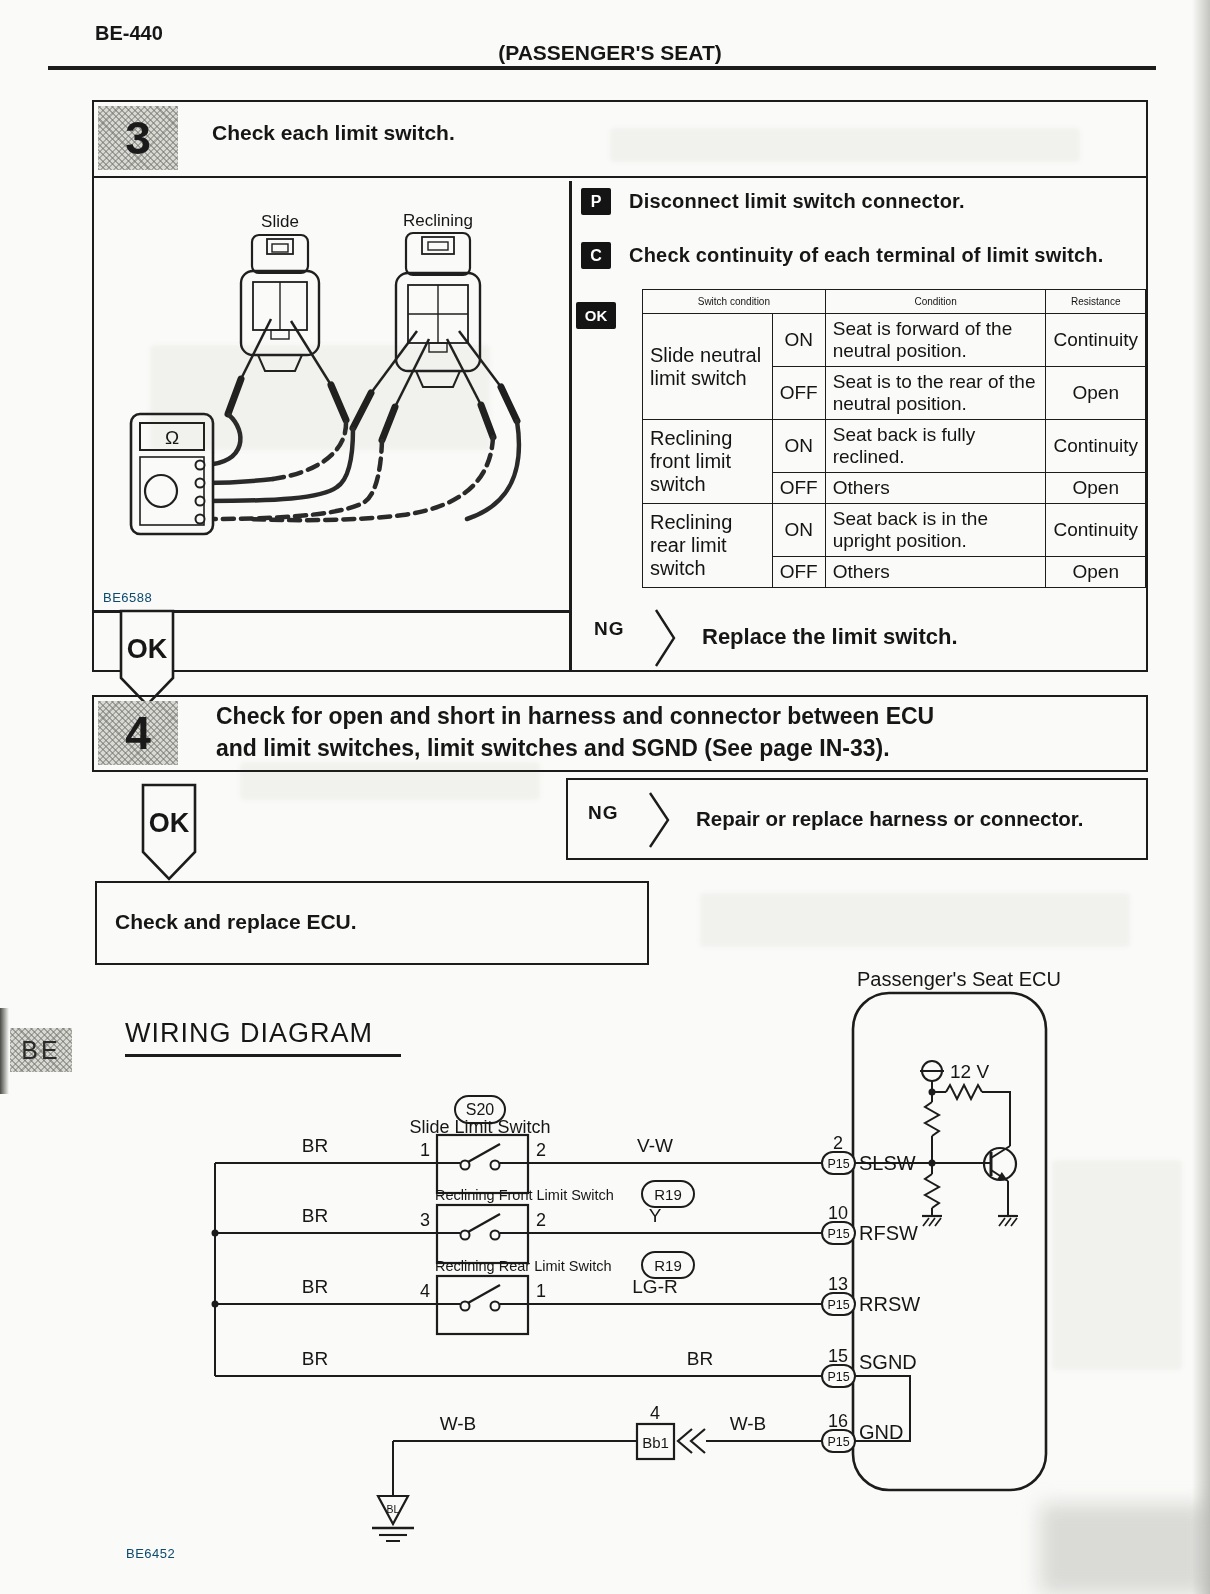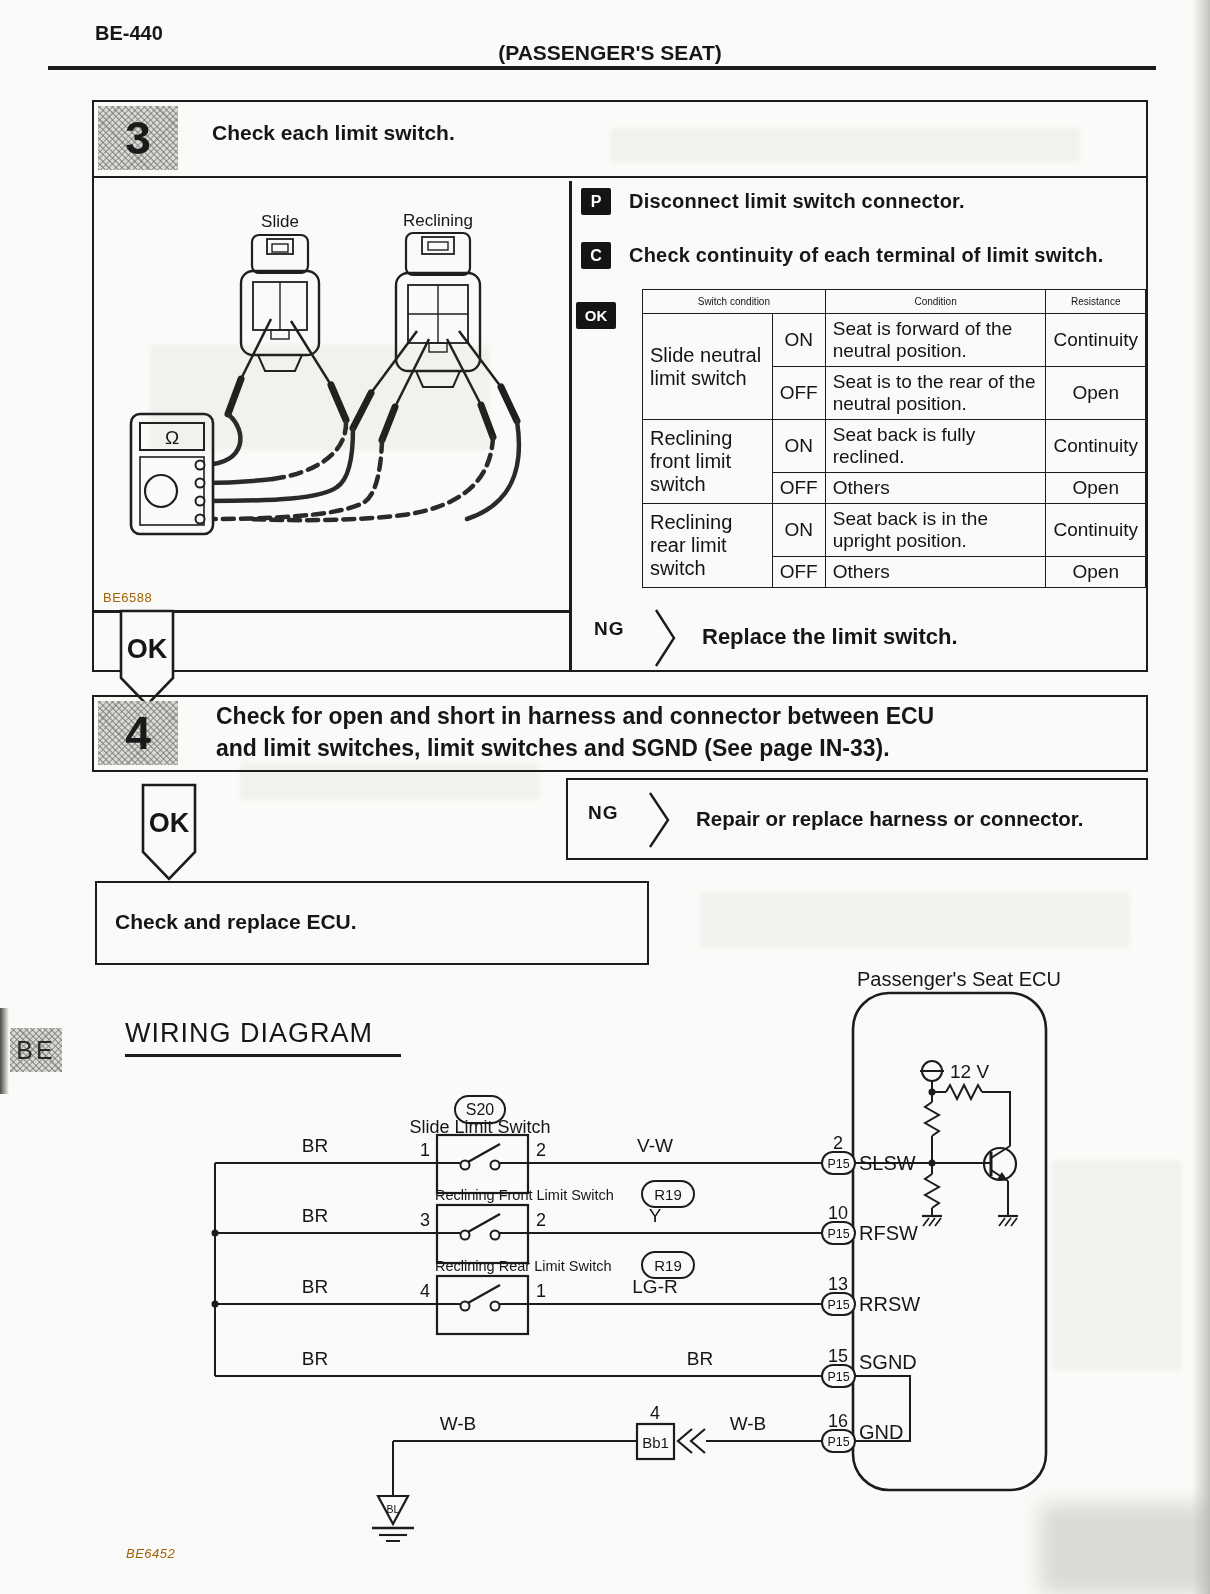--- a/index.html
+++ b/index.html
@@ -31,21 +31,21 @@
   .ctable th,.ctable td{border:1.8px solid #1c1c1c;padding:4px 7px;font-size:19px;color:#141414;}
   .ctable th{font-weight:400;font-size:10px;text-align:center;padding:6px 4px;}
   .ctable td.sw{width:130px;font-size:20px;}
   .ctable td.st{width:46px;text-align:center;}
   .ctable td.cond{width:222px;}
   .ctable td.res{width:96px;text-align:center;}
   .ctable tr.h2 td{height:52px;}
   .ctable tr.h1 td{height:31px;}
   svg text{font-family:"Liberation Sans", sans-serif; fill:#161616;}
   .ghost{background:rgba(70,70,64,.05);filter:blur(2px);border-radius:4px;pointer-events:none;}
-  .fig-code{font-size:13px;letter-spacing:.5px;color:#a16207;}
+  .fig-code{font-size:13px;letter-spacing:.5px;color:#0c4a6e;}
 </style>
 </head>
 <body>
 
 <div class="page">
 
   <div class="abs" style="left:95px;top:22px;font-size:20px;font-weight:bold;">BE-440</div>
   <div class="abs" style="left:255px;top:41px;width:710px;text-align:center;font-size:21px;font-weight:bold;">(PASSENGER'S SEAT)</div>
   <div class="abs ink" style="left:48px;top:66px;width:1108px;height:3.5px;"></div>
 
@@ -209,21 +209,21 @@
     <div class="abs ngtext" style="left:128px;top:27px;">Repair or replace harness or connector.</div>
   </div>
 
   <div class="abs bx" style="left:95px;top:881px;width:554px;height:84px;">
     <div class="abs" style="left:18px;top:27px;font-size:21px;font-weight:bold;">Check and replace ECU.</div>
   </div>
 
   <div class="abs" style="left:125px;top:1018px;font-size:27px;font-weight:normal;letter-spacing:1px;border-bottom:3.5px solid #1c1c1c;padding:0 28px 5px 0;">WIRING DIAGRAM</div>
 
   <div class="abs" style="left:0;top:1008px;width:9px;height:86px;background:linear-gradient(to right,#4a4a46,rgba(74,74,70,0));"></div>
-  <div class="abs halftone" style="left:10px;top:1028px;width:52px;height:44px;display:flex;align-items:center;justify-content:center;">
+  <div class="abs halftone" style="left:10px;top:1028px;width:62px;height:44px;display:flex;align-items:center;justify-content:center;">
     <span style="font-size:25px;letter-spacing:3px;color:#2a2a2a;">BE</span>
   </div>
 
   <svg class="abs" style="left:0;top:950px;" width="1210" height="644" viewBox="0 0 1210 644">
 
     <rect x="853" y="43" width="193" height="497" rx="36" fill="none" stroke="#1c1c1c" stroke-width="2.6"></rect>
     <text x="857" y="36" font-size="20">Passenger's Seat ECU</text>
 
     <g stroke="#1c1c1c" fill="none" stroke-width="2">
       <circle cx="932" cy="121" r="10"></circle>
@@ -354,21 +354,21 @@
         <path d="M393,491 V546" stroke="#1c1c1c" stroke-width="2" fill="none"></path>
         <path d="M378,546 H408 L393,574 Z" fill="none" stroke="#1c1c1c" stroke-width="2.2"></path>
         <path d="M372,578 H414" stroke="#1c1c1c" stroke-width="2.4"></path>
         <path d="M379,585 H407" stroke="#1c1c1c" stroke-width="2.1"></path>
         <path d="M386,591 H400" stroke="#1c1c1c" stroke-width="2"></path>
       </g>
       <text x="393" y="563" font-size="10.5" text-anchor="middle">BL</text>
     </g>
   </svg>
 
-  <div class="abs fig-code" style="left:126px;top:1546px;font-style:italic;">BE6452</div>
+  <div class="abs fig-code" style="left:126px;top:1546px;">BE6452</div>
 
   <div class="abs ghost" style="left:610px;top:128px;width:470px;height:34px;"></div>
   <div class="abs ghost" style="left:150px;top:345px;width:340px;height:105px;"></div>
   <div class="abs ghost" style="left:700px;top:893px;width:430px;height:54px;"></div>
   <div class="abs ghost" style="left:1052px;top:1160px;width:130px;height:210px;"></div>
   <div class="abs ghost" style="left:240px;top:762px;width:300px;height:38px;"></div>
   <div class="abs" style="right:0;top:0;width:18px;height:100%;background:linear-gradient(to right,rgba(160,160,154,0),rgba(150,150,144,.55));"></div>
   <div class="abs" style="right:0;bottom:0;width:170px;height:90px;background:rgba(170,170,164,.4);filter:blur(10px);"></div>
 </div>
 

